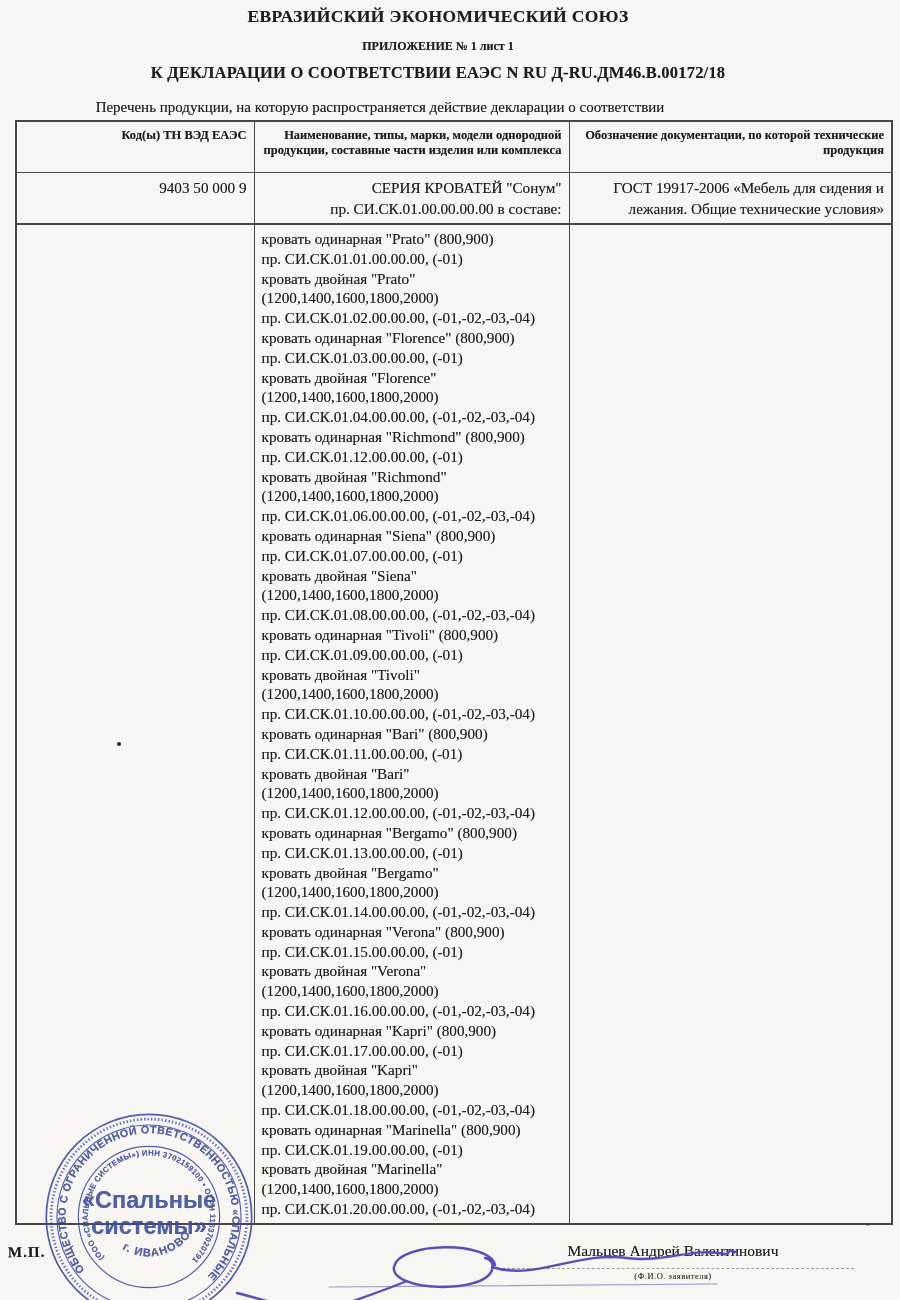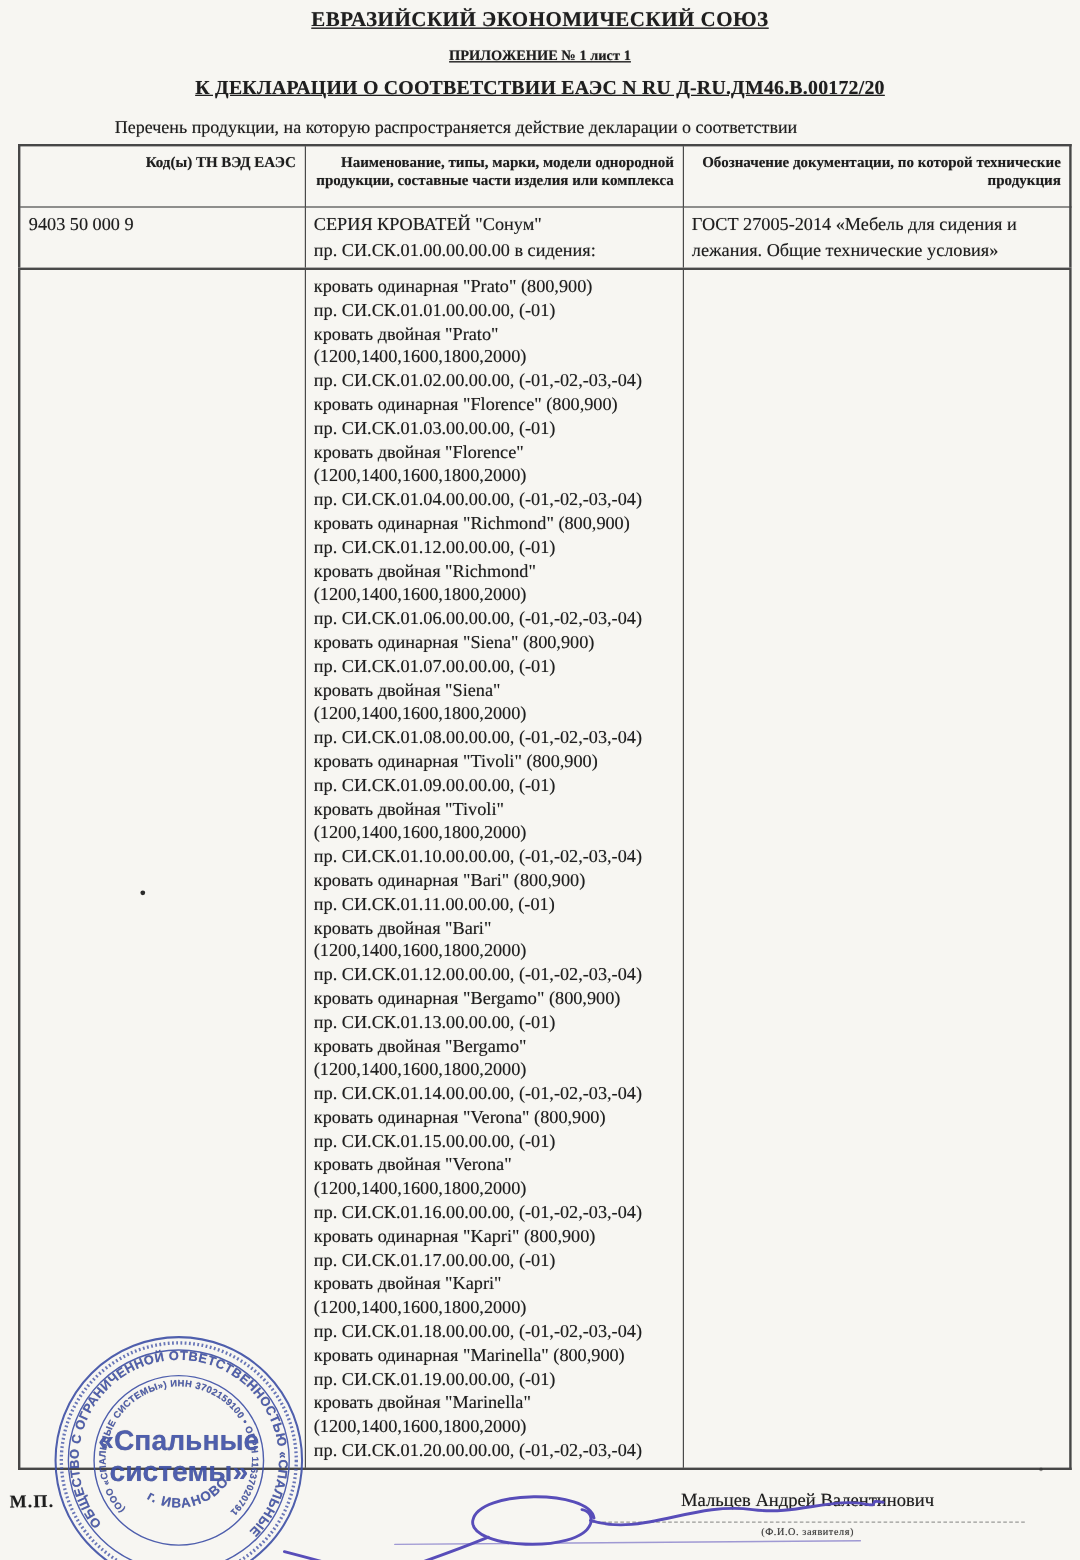--- a/index.html
+++ b/index.html
@@ -5,21 +5,21 @@
   html,body{margin:0;padding:0;}
   body{
     width:900px;height:1300px;position:relative;overflow:hidden;
     background:#f7f6f2;
     font-family:"Liberation Serif", serif;
     color:#1e1e1e;
   }
   .soft{ text-shadow:0 0 0.6px rgba(40,40,40,.55); }
 
   
-  .title-block{position:absolute;top:6px;left:12px;width:876px;text-align:center;text-decoration:underline;}
+  .title-block{position:absolute;top:6px;left:0;width:876px;text-align:center;}
   .title-1{font-size:17.5px;font-weight:bold;letter-spacing:.4px;margin-bottom:12px;}
   .title-2{font-size:12px;font-weight:bold;margin-bottom:9px;}
   .title-3{font-size:16.5px;font-weight:bold;letter-spacing:.2px;}
   .subtitle{position:absolute;top:99px;left:0;width:760px;text-align:center;font-size:15px;}
 
   
   table.main{
     position:absolute;top:120px;left:15px;width:876px;
     border-collapse:collapse;table-layout:fixed;
     border:2px solid #474747;
@@ -28,21 +28,21 @@
   table.main col.c2{width:315px;}
   table.main col.c3{width:323px;}
   table.main th, table.main td{
     border:1.5px solid #4a4a4a;
     vertical-align:top;text-align:left;
     padding:4px 7px;
     font-weight:normal;
   }
   th .hdr{font-size:12.5px;font-weight:bold;line-height:15px;text-align:right;display:block;padding-top:2px;}
   tr.row-header th{height:42px;}
-  tr.row-series td{height:38px;border-bottom:2.5px solid #4a4a4a;}
+  tr.row-series td{height:38px;border-bottom:2.5px solid #4a4a4a;text-align:right;}
   .cell-15{font-size:15.2px;line-height:21px;}
   tr.row-items td{height:988px;}
   .item-line{font-size:15.2px;line-height:19.8px;white-space:nowrap;}
 
   
   .mp-label{position:absolute;left:8px;top:1244px;font-size:15px;font-weight:bold;letter-spacing:1px;transform:rotate(-1deg);z-index:6;}
   .applicant{position:absolute;left:492px;top:1242px;width:362px;text-align:center;z-index:2;}
   .applicant-name{font-size:15.5px;}
   .applicant-line{border-top:1.5px dashed #9a9a98;margin-top:8px;height:0;}
   .applicant-caption{font-size:8.5px;color:#3c3c3c;letter-spacing:.5px;margin-top:2px;}
@@ -58,21 +58,21 @@
   .speck{position:absolute;background:#2b2b2b;border-radius:50%;}
   .speck.s1{left:117px;top:742px;width:4px;height:4px;}
   .speck.s2{left:866px;top:1223px;width:3px;height:3px;opacity:.5;}
 </style>
 </head>
 <body class="soft">
 
 <div class="title-block">
   <div class="title-1">ЕВРАЗИЙСКИЙ ЭКОНОМИЧЕСКИЙ СОЮЗ</div>
   <div class="title-2">ПРИЛОЖЕНИЕ № 1 лист 1</div>
-  <div class="title-3">К ДЕКЛАРАЦИИ О СООТВЕТСТВИИ ЕАЭС N RU Д-RU.ДМ46.В.00172/20</div>
+  <div class="title-3">К ДЕКЛАРАЦИИ О СООТВЕТСТВИИ ЕАЭС N RU Д-RU.ДМ46.В.00172/18</div>
 </div>
 <div class="subtitle">Перечень продукции, на которую распространяется действие декларации о соответствии</div>
 
 <table class="main">
   <colgroup>
       <col class="c1">
       <col class="c2">
       <col class="c3">
     </colgroup>
   <tbody>
@@ -84,23 +84,23 @@
           <span class="hdr">Наименование, типы, марки, модели однородной продукции, составные части изделия или комплекса</span>
         </th>
     <th>
           <span class="hdr">Обозначение документации, по которой технические продукция</span>
         </th>
   </tr>
   <tr class="row-series">
     <td class="cell-15">9403 50 000 9</td>
     <td>
       <div class="cell-15">СЕРИЯ КРОВАТЕЙ "Сонум"</div>
-      <div class="cell-15">пр. СИ.СК.01.00.00.00.00 в сидения:</div>
+      <div class="cell-15">пр. СИ.СК.01.00.00.00.00 в составе:</div>
     </td>
-    <td class="cell-15">ГОСТ 27005-2014 «Мебель для сидения и лежания. Общие технические условия»</td>
+    <td class="cell-15">ГОСТ 19917-2006 «Мебель для сидения и лежания. Общие технические условия»</td>
   </tr>
   <tr class="row-items">
     <td></td>
     <td>
       <div>
 
       <div class="item-line">кровать одинарная "Prato" (800,900)</div>
             <div class="item-line">пр. СИ.СК.01.01.00.00.00, (-01)</div>
             <div class="item-line">кровать двойная "Prato"</div>
             <div class="item-line">(1200,1400,1600,1800,2000)</div>

